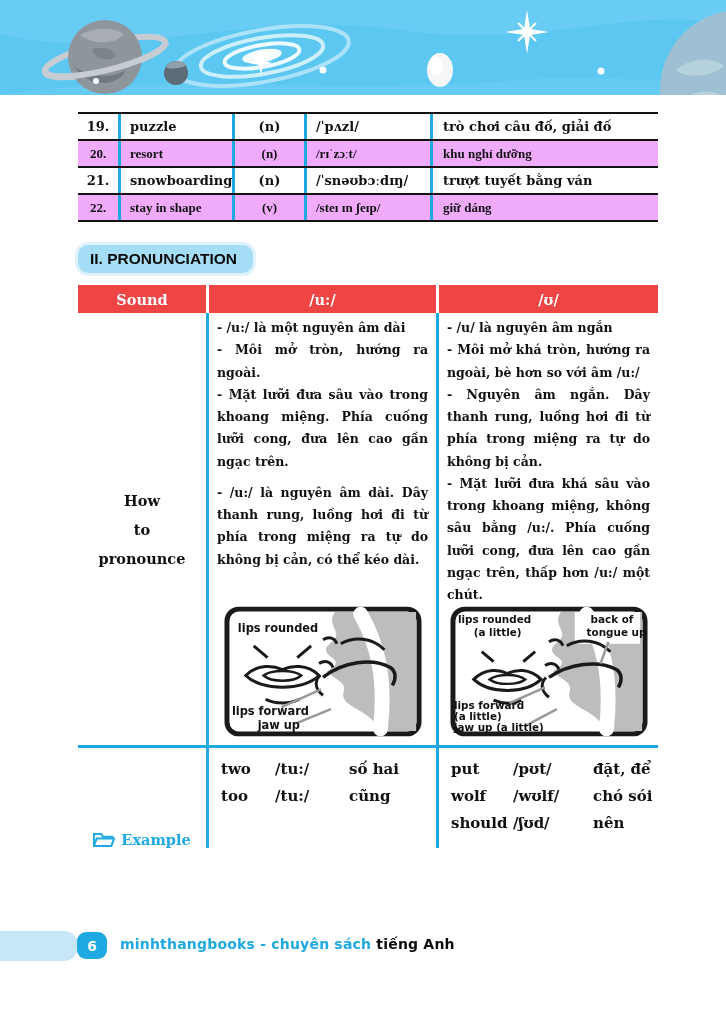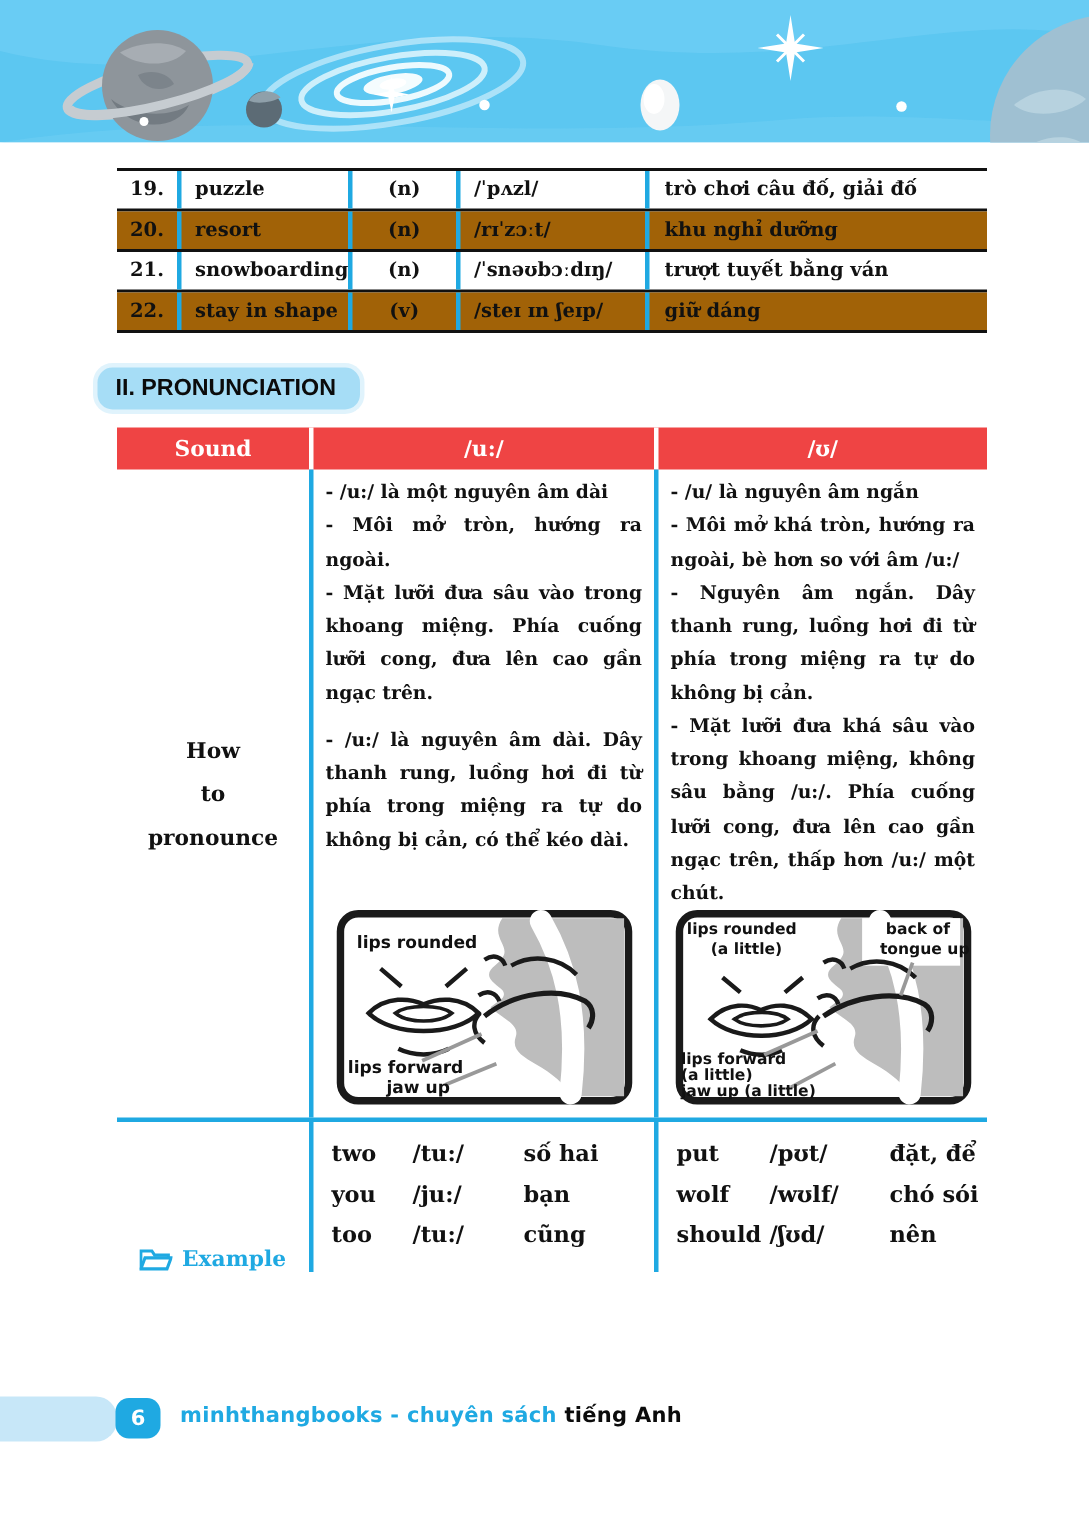--- a/index.html
+++ b/index.html
@@ -7,30 +7,30 @@
         font-family:"DejaVu Serif", serif;color:#111;}
 
   
   .banner{position:absolute;left:0;top:0;width:726px;height:95px;overflow:hidden;}
 
   
   .vocab{position:absolute;left:78px;top:112px;width:580px;border-top:2.5px solid #111;}
   .vrow{display:grid;grid-template-columns:43px 114px 72px 126px 1fr;
         border-bottom:2.5px solid #111;height:25px;align-items:center;
         font-size:13px;font-weight:700;}
-  .vrow.alt{background:#a16207;}
+  .vrow.alt{background:#f0abfc;font-family:Liberation Serif, serif;}
   .vrow > div{height:100%;display:flex;align-items:center;text-align:center;}
   .vc-no{justify-content:center;border-right:3px solid #1FA9E2;}
   .vc-word{padding-left:9px;border-right:3px solid #1FA9E2;}
   .vc-pos{justify-content:center;border-right:3px solid #1FA9E2;}
   .vc-ipa{padding-left:9px;border-right:3px solid #1FA9E2;}
   .vc-mean{padding-left:10px;}
 
   
-  .chip{position:absolute;left:65px;top:245px;background:#A6DDF6;border-radius:10px;
+  .chip{position:absolute;left:78px;top:245px;background:#A6DDF6;border-radius:10px;
         padding:5px 16px 5px 12px;font-family:"Liberation Sans","DejaVu Sans",sans-serif;
         font-weight:bold;font-size:15.5px;color:#0b0b0b;box-shadow:0 0 0 3px rgba(166,221,246,.35);}
 
   
   .pron{position:absolute;left:78px;top:285px;width:580px;}
   .p-head{display:grid;grid-template-columns:128px 230px 222px;background:#ef4444;height:28px;}
   .p-head > div{display:flex;align-items:center;justify-content:center;color:#fff;
         font-weight:700;font-size:14.5px;}
   .p-head > div + div{border-left:3px solid #fff;}
   .p-body{display:grid;grid-template-columns:128px 230px 222px;height:432px;}
@@ -244,25 +244,20 @@
         </svg>
         <span>Example</span>
       </div>
       <div class="ex-cell">
         <div class="ex-line">
           <span>two</span>
           <span>/tu:/</span>
           <span>số hai</span>
         </div>
         <div class="ex-line">
-          <span>you</span>
-          <span>/ju:/</span>
-          <span>bạn</span>
-        </div>
-        <div class="ex-line">
           <span>too</span>
           <span>/tu:/</span>
           <span>cũng</span>
         </div>
       </div>
       <div class="ex-cell">
         <div class="ex-line wide">
           <span>put</span>
           <span>/pʊt/</span>
           <span>đặt, để</span>

